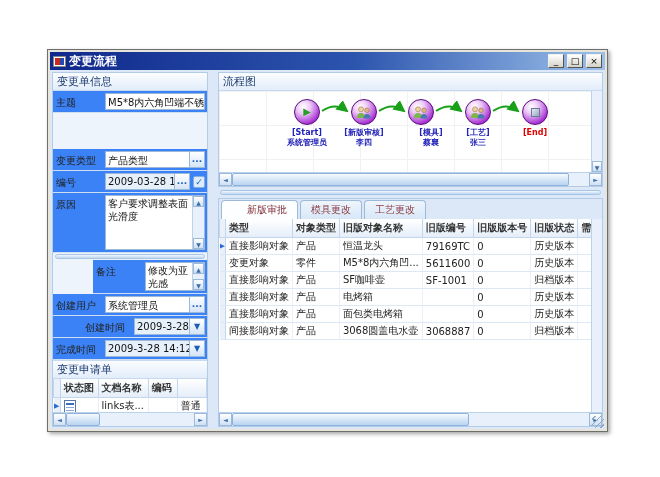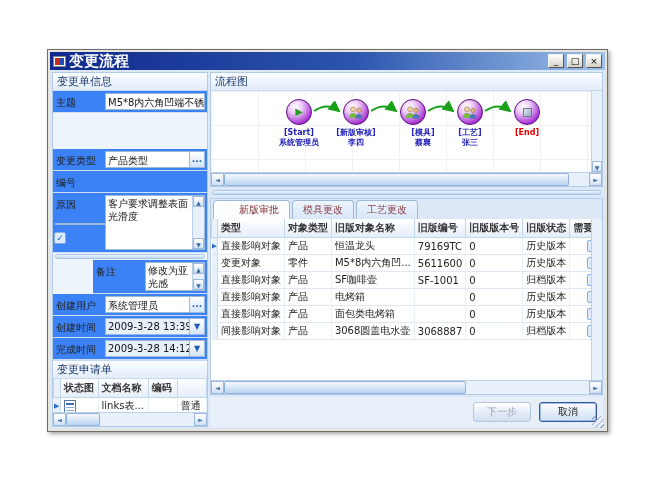--- a/index.html
+++ b/index.html
@@ -8,34 +8,34 @@
 
   
   .window { position:absolute; left:47px; top:49px; width:561px; height:383px;
     background:#e7e4da; border:1px solid #6e6e6e; box-shadow:2px 2px 4px rgba(0,0,0,.35);
     padding:2px; display:flex; flex-direction:column; }
   .titlebar { height:18px; flex:0 0 18px; display:flex; align-items:center; gap:3px; padding:0 3px;
     background:linear-gradient(90deg,#10298c 0%,#2c55ae 55%,#9dc1ea 100%); }
   .app-icon { width:13px; height:11px; background:#fff; border:1px solid #888; position:relative; flex:0 0 13px; }
   .app-icon::before { content:""; position:absolute; left:1px; top:1px; width:5px; height:7px; background:#c82a1e; }
   .app-icon::after  { content:""; position:absolute; right:1px; top:1px; width:4px; height:7px; background:#2448b4; }
-  .title-text { color:#fff; font-weight:bold; font-size:15px; flex:1; white-space:nowrap; overflow:hidden; }
+  .title-text { color:#fff; font-weight:bold; font-size:12px; flex:1; white-space:nowrap; overflow:hidden; }
   .win-btn { width:16px; height:14px; font-size:9px; line-height:12px; text-align:center; color:#000;
     background:linear-gradient(#ffffff,#d6d2c8); border:1px solid #f4f2ec;
     border-right-color:#555; border-bottom-color:#555; }
 
   .win-body { flex:1; background:#dce8f7; display:flex; gap:2px; padding:2px; overflow:hidden; }
 
   
   .panel { background:#eef4fc; border:1px solid #b4cbe8; display:flex; flex-direction:column; overflow:hidden; }
   .caption { flex:0 0 16px; font-size:11px; color:#1c3a6e; padding:1px 4px;
     background:linear-gradient(#fbfdff,#e2edfa); border-bottom:1px solid #c6d9ef; white-space:nowrap; }
 
   .left-col { flex:0 0 156px; display:flex; flex-direction:column; }
-  .right-col { flex:1; display:flex; flex-direction:column; gap:2px; overflow:hidden; }
+  .right-col { flex:1; display:flex; flex-direction:column; gap:2px; overflow:hidden;margin-left:8px; }
 
   
   .f-row { display:flex; align-items:stretch; border-bottom:1px solid #cfdff2; background:#3b82f6; }
   .f-label { flex:0 0 50px; font-size:10px; color:#222; padding:5px 2px 0 3px; white-space:nowrap; overflow:hidden; }
   .f-box { flex:1; display:flex; align-items:stretch; margin:2px 2px; border:1px solid #9db9da; background:#fff; overflow:hidden; }
   .f-box.blue { background:#e6f0fb; }
   .f-val { flex:1; font-size:10px; color:#111; padding:2px 2px; white-space:nowrap; overflow:hidden; }
   .f-box.area .f-val { white-space:normal; line-height:1.25; }
   .dots-btn { flex:0 0 15px; font-size:9px; line-height:14px; text-align:center; color:#1b5cb8; font-weight:bold;
     background:linear-gradient(#ffffff,#d3e4f8); border-left:1px solid #9db9da; }
@@ -125,21 +125,21 @@
                 <span class="f-val">M5*8内六角凹端不锈钢紧固螺钉</span>
               </div>
             </div>
             <div class="f-row" style="height: 22px; margin-top: 36px;">
               <span class="f-label">变更类型</span>
               <div class="f-box">
                 <span class="f-val">产品类型</span>
                 <span class="dots-btn">...</span>
               </div>
             </div>
-            <div class="f-row" style="height: 22px; flex-direction: column;">
+            <div class="f-row" style="height: 22px;">
               <span class="f-label">编号</span>
               <div class="f-box blue">
                 <span class="f-val">2009-03-28 13:39:01</span>
                 <span class="dots-btn">...</span>
               </div>
               <span class="cb">✓</span>
             </div>
             <div class="f-row" style="height: 60px;">
               <span class="f-label">原因</span>
               <div class="f-box area">
@@ -161,21 +161,21 @@
                 </span>
               </div>
             </div>
             <div class="f-row" style="height: 22px;">
               <span class="f-label">创建用户</span>
               <div class="f-box">
                 <span class="f-val">系统管理员</span>
                 <span class="dots-btn">...</span>
               </div>
             </div>
-            <div class="f-row" style="height: 22px;">
+            <div class="f-row" style="height: 22px; padding-left: 29px;">
               <span class="f-label">创建时间</span>
               <div class="f-box blue">
                 <span class="f-val">2009-3-28 13:39:01</span>
                 <span class="drop-btn">▼</span>
               </div>
             </div>
             <div class="f-row" style="height: 22px;">
               <span class="f-label">完成时间</span>
               <div class="f-box blue">
                 <span class="f-val">2009-3-28 14:12:50</span>
@@ -384,22 +384,18 @@
             <div class="vtrack"></div>
           </div>
           <div class="hscroll">
             <span class="sb-btn">◄</span>
             <span class="sb-thumb" style="flex:0 0 62%"></span>
             <span style="flex:1"></span>
             <span class="sb-btn">►</span>
           </div>
         </div>
 
-        <div class="footer">
-          <span class="btn disabled">下一步</span>
-          <span class="btn default">取消</span>
-        </div>
       </div>
     </div>
 
     <div class="grip"></div>
   </div>
 </div>
 
 </body></html>

